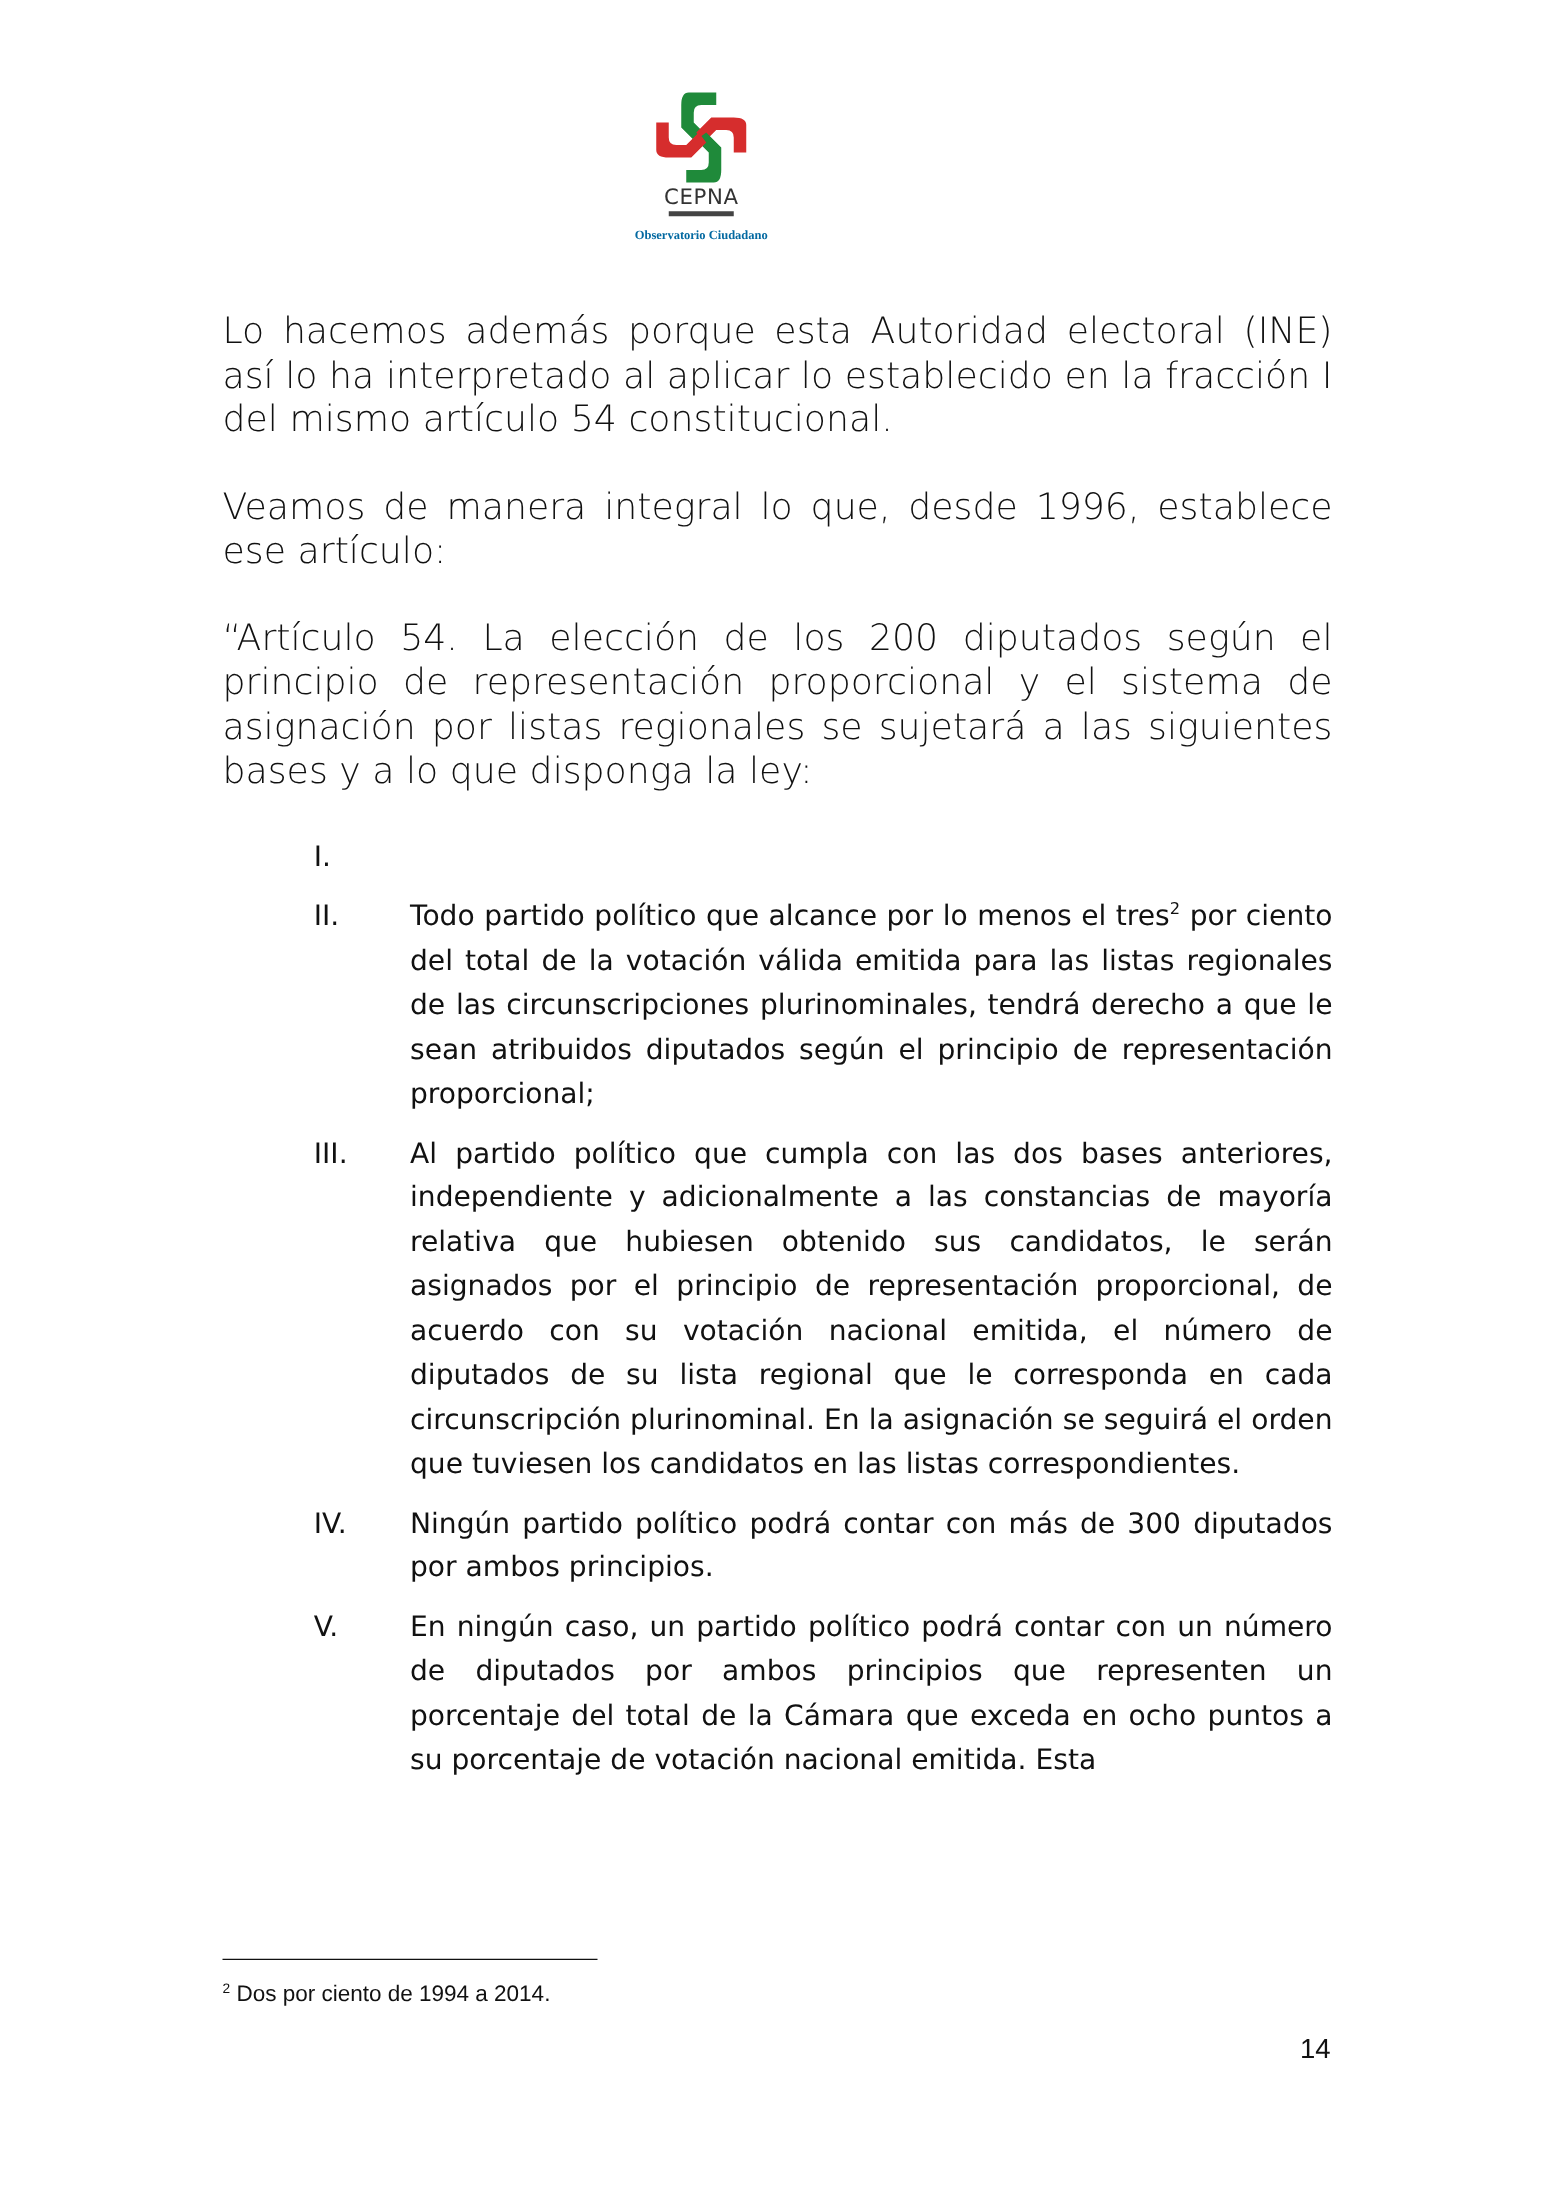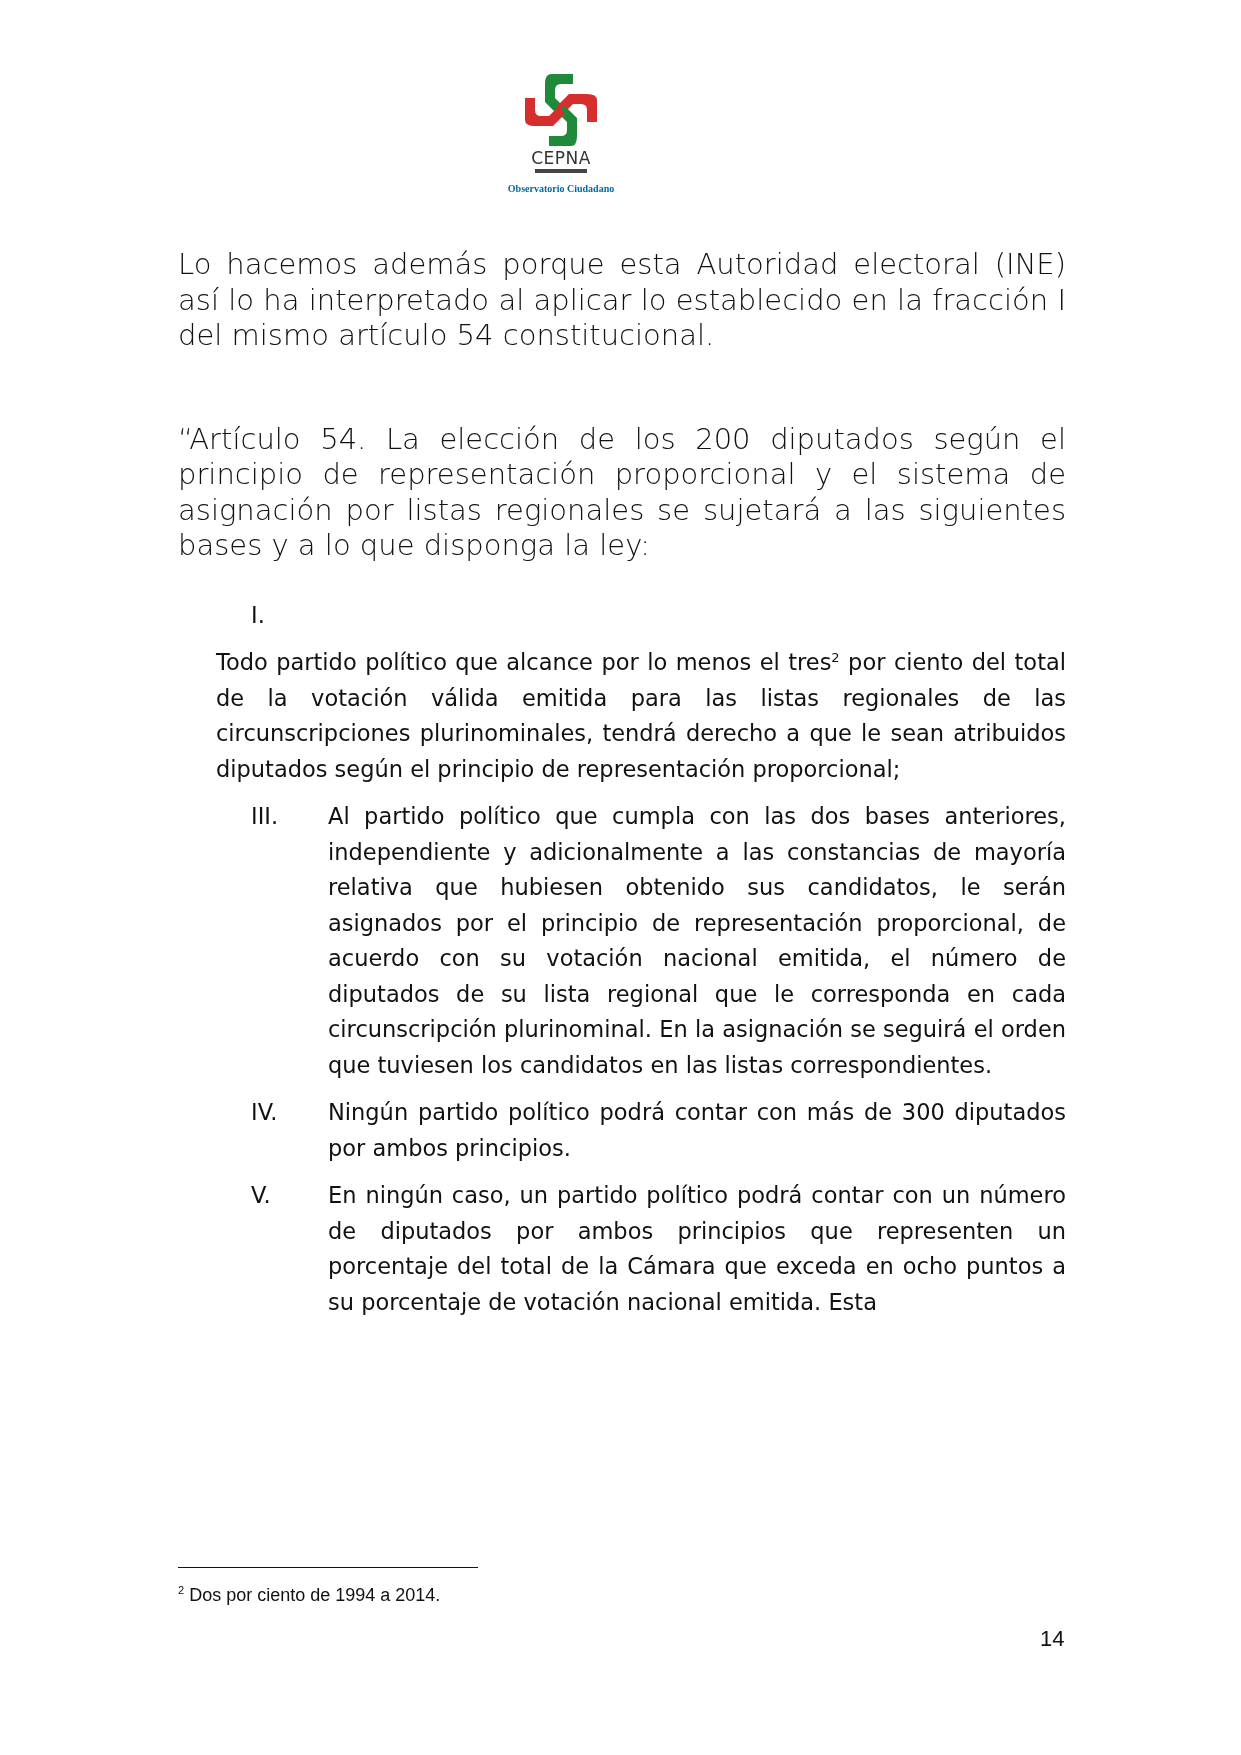--- a/index.html
+++ b/index.html
@@ -35,28 +35,30 @@
     <path d="M4 50 L4 28 L14 28 L14 40 Q14 46 20 46 L28 46 L38 36 L44 44 L32 56 L14 56 Q4 56 4 50 Z" fill="#d62d2d"></path>
   </svg>
   <div class="brand">CEPNA</div>
   <div class="brand-sub"></div>
   <div class="obs">Observatorio Ciudadano</div>
 </div>
 
 <div class="content">
   <p class="body">Lo hacemos además porque esta Autoridad electoral (INE) así lo ha interpretado al aplicar lo establecido en la fracción I del mismo artículo 54 constitucional.</p>
   <div class="gap"></div>
+  <p class="body">Veamos de manera integral lo que, desde 1996, establece ese artículo:</p>
   <div class="gap"></div>
   <p class="body quote">“Artículo 54. La elección de los 200 diputados según el principio de representación proporcional y el sistema de asignación por listas regionales se sujetará a las siguientes bases y a lo que disponga la ley:</p>
 
   <div class="list">
     <div class="item">
       <span class="num">I.</span>
     </div>
     <div class="item">
+      <span class="num">II.</span>
       <span class="txt"><span>Todo partido político que alcance por lo menos el tres</span><sup>2</sup><span> por ciento del total de la votación válida emitida para las listas regionales de las circunscripciones plurinominales, tendrá derecho a que le sean atribuidos diputados según el principio de representación proporcional;</span></span>
     </div>
     <div class="item">
       <span class="num">III.</span>
       <span class="txt">Al partido político que cumpla con las dos bases anteriores, independiente y adicionalmente a las constancias de mayoría relativa que hubiesen obtenido sus candidatos, le serán asignados por el principio de representación proporcional, de acuerdo con su votación nacional emitida, el número de diputados de su lista regional que le corresponda en cada circunscripción plurinominal. En la asignación se seguirá el orden que tuviesen los candidatos en las listas correspondientes.</span>
     </div>
     <div class="item">
       <span class="num">IV.</span>
       <span class="txt">Ningún partido político podrá contar con más de 300 diputados por ambos principios.</span>
     </div>

